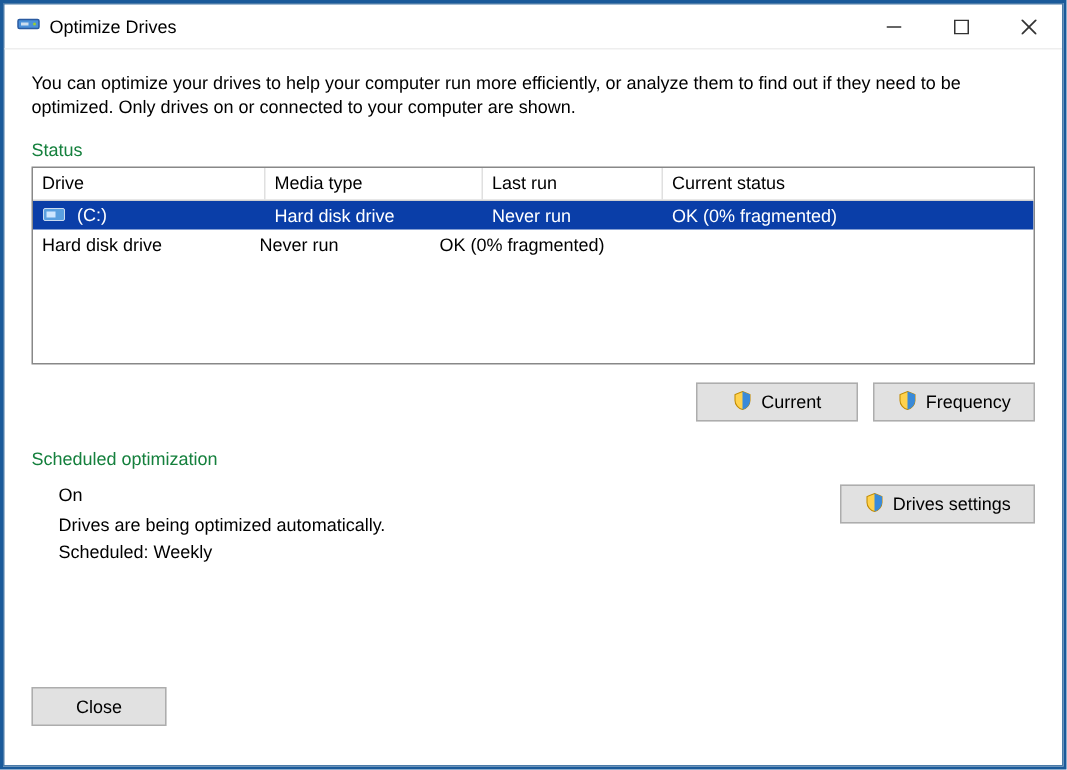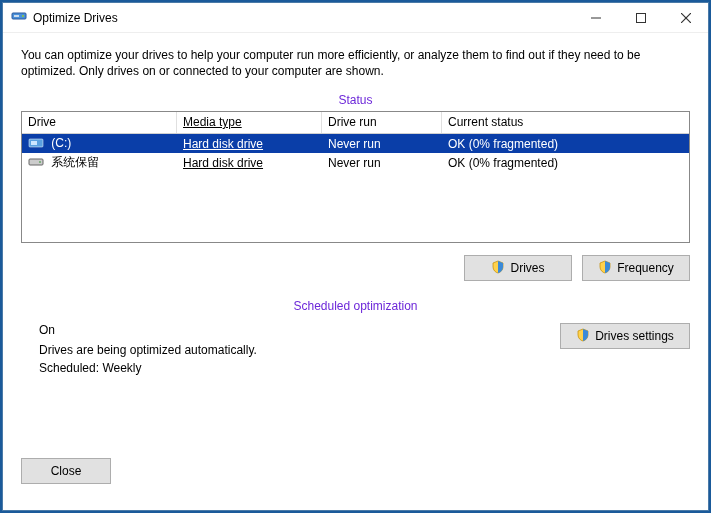--- a/index.html
+++ b/index.html
@@ -36,41 +36,41 @@
     display: flex; align-items: center; justify-content: center;
     color: #333;
   }
   .content {
     flex: 1;
     padding: 14px 18px 12px 18px;
     display: flex;
     flex-direction: column;
   }
   .desc { color: #000; margin-bottom: 14px; line-height: 1.35; }
-  .section-label { color: #6d28d9; margin-bottom: 4px; text-align: center; }
+  .section-label { color: #15803d; margin-bottom: 4px; }
   .listbox {
     border: 1px solid #888;
     height: 132px;
     background: #fff;
     overflow: hidden;
   }
   .lb-header {
     display: flex;
     height: 22px;
     border-bottom: 1px solid #d0d0d0;
     background: #fff;
   }
   .lb-hcell {
     padding: 3px 6px 0 6px;
     border-right: 1px solid #e0e0e0;
     font-size: 12px;
     color: #000;
   }
   .col-drive { width: 155px; }
-  .col-media { width: 145px; text-decoration: underline; }
+  .col-media { width: 145px; }
   .col-last  { width: 120px; }
   .col-stat  { flex: 1; border-right: none; }
   .lb-row {
     display: flex;
     height: 19px;
     align-items: center;
   }
   .lb-row.selected { background: #0a3ea8; color: #fff; }
   .lb-cell { padding: 1px 6px; overflow: hidden; white-space: nowrap; }
   .driveicon { display: inline-block; vertical-align: -2px; margin-right: 4px; }
@@ -147,64 +147,55 @@
 
   <div class="content">
     <div class="desc">You can optimize your drives to help your computer run more efficiently, or analyze them to find out if they need to be optimized. Only drives on or connected to your computer are shown.</div>
 
     <div class="section-label">Status</div>
 
     <div class="listbox">
       <div class="lb-header">
         <div class="lb-hcell col-drive">Drive</div>
         <div class="lb-hcell col-media">Media type</div>
-        <div class="lb-hcell col-last">Drive run</div>
+        <div class="lb-hcell col-last">Last run</div>
         <div class="lb-hcell col-stat">Current status</div>
       </div>
 
       <div class="lb-row selected">
         <div class="lb-cell col-drive">
           <span class="driveicon">
             <svg width="16" height="12" viewBox="0 0 16 12">
                 <rect x="1" y="2" width="14" height="8" rx="1" fill="#5aa0e0" stroke="#fff" stroke-width="0.5"></rect>
                 <rect x="3" y="4" width="6" height="4" fill="#cde6ff"></rect>
               </svg>
           </span>
           <span>(C:)</span>
         </div>
         <div class="lb-cell col-media">Hard disk drive</div>
         <div class="lb-cell col-last">Never run</div>
         <div class="lb-cell col-stat">OK (0% fragmented)</div>
       </div>
 
       <div class="lb-row">
-        <div class="lb-cell col-drive">
-          <span class="driveicon">
-            <svg width="16" height="12" viewBox="0 0 16 12">
-                <rect x="1" y="3" width="14" height="6" rx="1" fill="#ccc" stroke="#666"></rect>
-                <circle cx="12" cy="6" r="1" fill="#6a6"></circle>
-              </svg>
-          </span>
-          <span>系统保留</span>
-        </div>
         <div class="lb-cell col-media">Hard disk drive</div>
         <div class="lb-cell col-last">Never run</div>
         <div class="lb-cell col-stat">OK (0% fragmented)</div>
       </div>
     </div>
 
     <div class="btnrow">
       <button class="btn">
         <span class="shield">
           <svg width="14" height="14" viewBox="0 0 14 14">
               <path d="M7 1 L12 3 V7 C12 10 9.5 12.5 7 13 C4.5 12.5 2 10 2 7 V3 Z" fill="#ffd24d" stroke="#c08a00" stroke-width="0.7"></path>
               <path d="M7 1 L12 3 V7 C12 10 9.5 12.5 7 13 Z" fill="#3a8ad8"></path>
             </svg>
         </span>
-        <span>Drives</span>
+        <span>Current</span>
       </button>
       <button class="btn">
         <span class="shield">
           <svg width="14" height="14" viewBox="0 0 14 14">
               <path d="M7 1 L12 3 V7 C12 10 9.5 12.5 7 13 C4.5 12.5 2 10 2 7 V3 Z" fill="#ffd24d" stroke="#c08a00" stroke-width="0.7"></path>
               <path d="M7 1 L12 3 V7 C12 10 9.5 12.5 7 13 Z" fill="#3a8ad8"></path>
             </svg>
         </span>
         <span>Frequency</span>
       </button>

